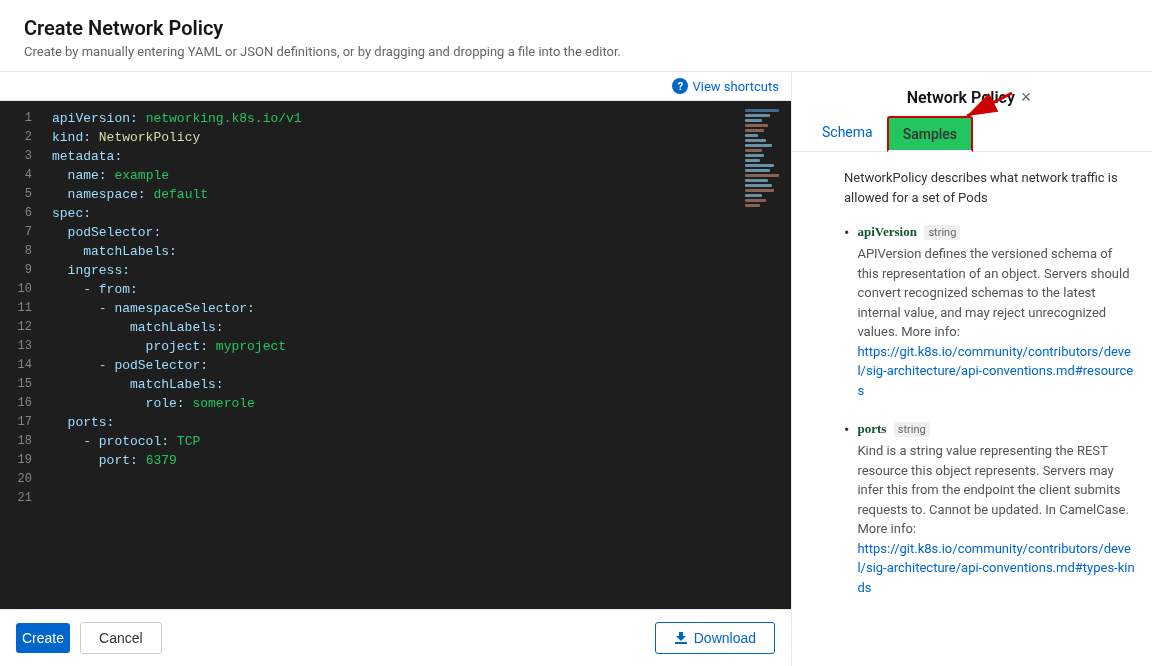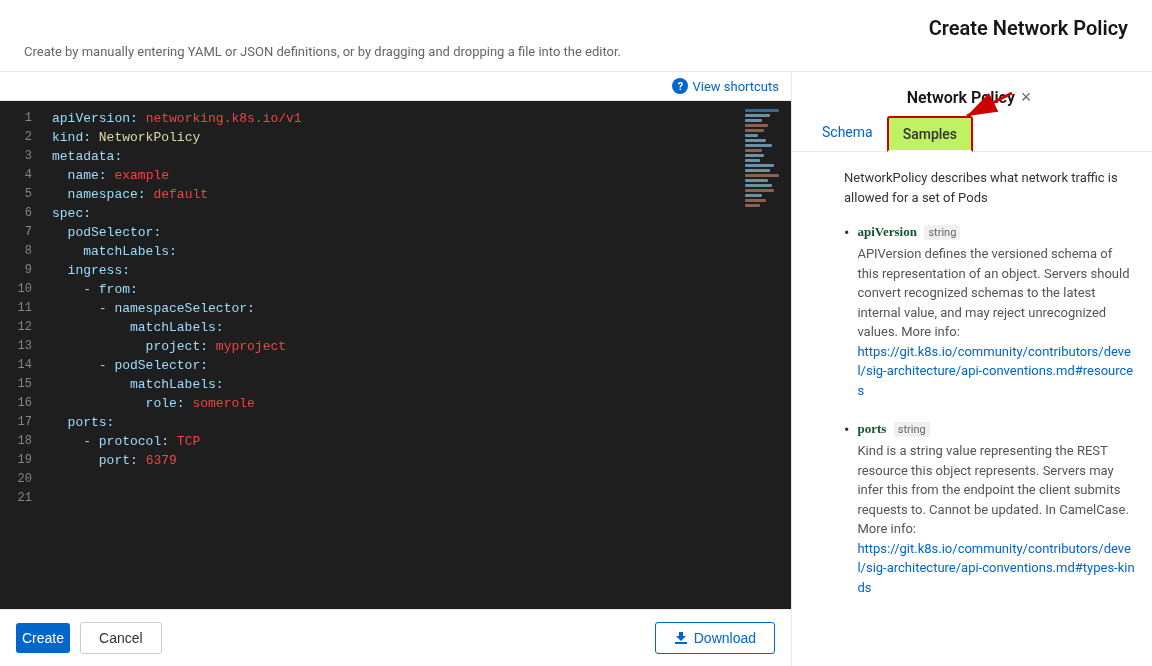--- a/index.html
+++ b/index.html
@@ -1,53 +1,53 @@
 <!DOCTYPE html>
 <html><head>
   <meta charset="utf-8">
   <style>
     * { box-sizing: border-box; margin: 0; padding: 0; }
     body { font-family: -apple-system, BlinkMacSystemFont, 'Segoe UI', Roboto, sans-serif; font-size: 14px; color: #333; background: #fff; width: 1152px; height: 666px; overflow: hidden; }
 
     .page-header { padding: 16px 24px 12px; border-bottom: 1px solid #e8e8e8; }
-    .page-title { font-size: 20px; font-weight: 600; color: #151515; margin-bottom: 4px; text-align: right; }
+    .page-title { font-size: 20px; font-weight: 600; color: #151515; margin-bottom: 4px; }
     .page-subtitle { font-size: 13px; color: #666; }
 
     .main-content { display: flex; height: calc(666px - 72px); }
 
     
     .editor-panel { flex: 1; display: flex; flex-direction: column; border-right: 1px solid #e8e8e8; }
     .editor-toolbar { display: flex; justify-content: flex-end; padding: 6px 12px; border-bottom: 1px solid #e8e8e8; background: #fff; }
     .view-shortcuts { color: #0066cc; font-size: 13px; cursor: pointer; display: flex; align-items: center; gap: 4px; text-decoration: none; }
 
     .editor-container { flex: 1; background: #1e1e1e; font-family: 'Courier New', Courier, monospace; font-size: 13px; overflow: auto; display: flex; }
 
     .line-numbers { background: #1e1e1e; color: #858585; padding: 8px 0; min-width: 44px; text-align: right; user-select: none; }
     .line-number { padding: 0 12px 0 8px; height: 19px; line-height: 19px; display: block; font-size: 12px; }
 
     .code-content { padding: 8px 0; flex: 1; color: #d4d4d4; }
     .code-line { height: 19px; line-height: 19px; padding: 0 8px; white-space: pre; display: block; }
     .c-yellow { color: #dcdcaa; }
     .c-cyan { color: #9cdcfe; }
-    .c-orange { color: #ef4444; }
+    .c-orange { color: #22c55e; }
 
     .editor-footer { padding: 12px 16px; border-top: 1px solid #e8e8e8; display: flex; align-items: center; gap: 10px; }
     .btn-create { background: #0066cc; color: #fff; border: none; padding: 7px 6px; border-radius: 3px; cursor: pointer; font-size: 14px; font-weight: 500; }
     .btn-cancel { background: #fff; color: #333; border: 1px solid #ccc; padding: 7px 18px; border-radius: 3px; cursor: pointer; font-size: 14px; }
     .btn-download { background: #fff; color: #0066cc; border: 1px solid #0066cc; padding: 7px 18px; border-radius: 3px; cursor: pointer; font-size: 14px; display: flex; align-items: center; gap: 6px; margin-left: auto; justify-content: flex-end; }
 
     
     .right-panel { width: 360px; display: flex; flex-direction: column; }
     .right-panel-header { padding: 14px 16px 0; display: flex; align-items: center; justify-content: center; }
     .right-panel-title { font-size: 16px; font-weight: 600; color: #151515; }
     .close-btn { background: none; border: none; cursor: pointer; color: #666; font-size: 18px; line-height: 1; padding: 2px 6px; }
 
     .tabs { display: flex; border-bottom: 1px solid #e8e8e8; padding: 0 16px; margin-top: 8px; }
     .tab { padding: 8px 14px; cursor: pointer; font-size: 14px; color: #0066cc; border-bottom: 2px solid transparent; margin-bottom: -1px; }
-    .tab.active { color: #333; border: 1px solid #e8e8e8; border-bottom: 1px solid #fff; background: #bef264; border-radius: 3px 3px 0 0; margin-bottom: -1px; font-weight: 500; }
+    .tab.active { color: #333; border: 1px solid #e8e8e8; border-bottom: 1px solid #fff; background: #22c55e; border-radius: 3px 3px 0 0; margin-bottom: -1px; font-weight: 500; }
 
     .right-panel-body { padding: 16px; overflow-y: auto; flex: 1; margin-left: 36px; }
     .schema-desc { font-size: 13px; color: #333; margin-bottom: 16px; line-height: 1.5; }
 
     .schema-field { margin-bottom: 20px; }
     .field-name { font-weight: 600; font-size: 13px; color: #14532d; font-family: Liberation Serif, serif; }
     .field-type { font-size: 11px; color: #666; font-weight: normal; margin-left: 4px; background: #f0f0f0; padding: 1px 4px; border-radius: 2px; }
     .field-desc { font-size: 13px; color: #555; margin-top: 4px; line-height: 1.5; }
     .field-link { color: #0066cc; text-decoration: none; word-break: break-all; font-size: 13px; }
 

